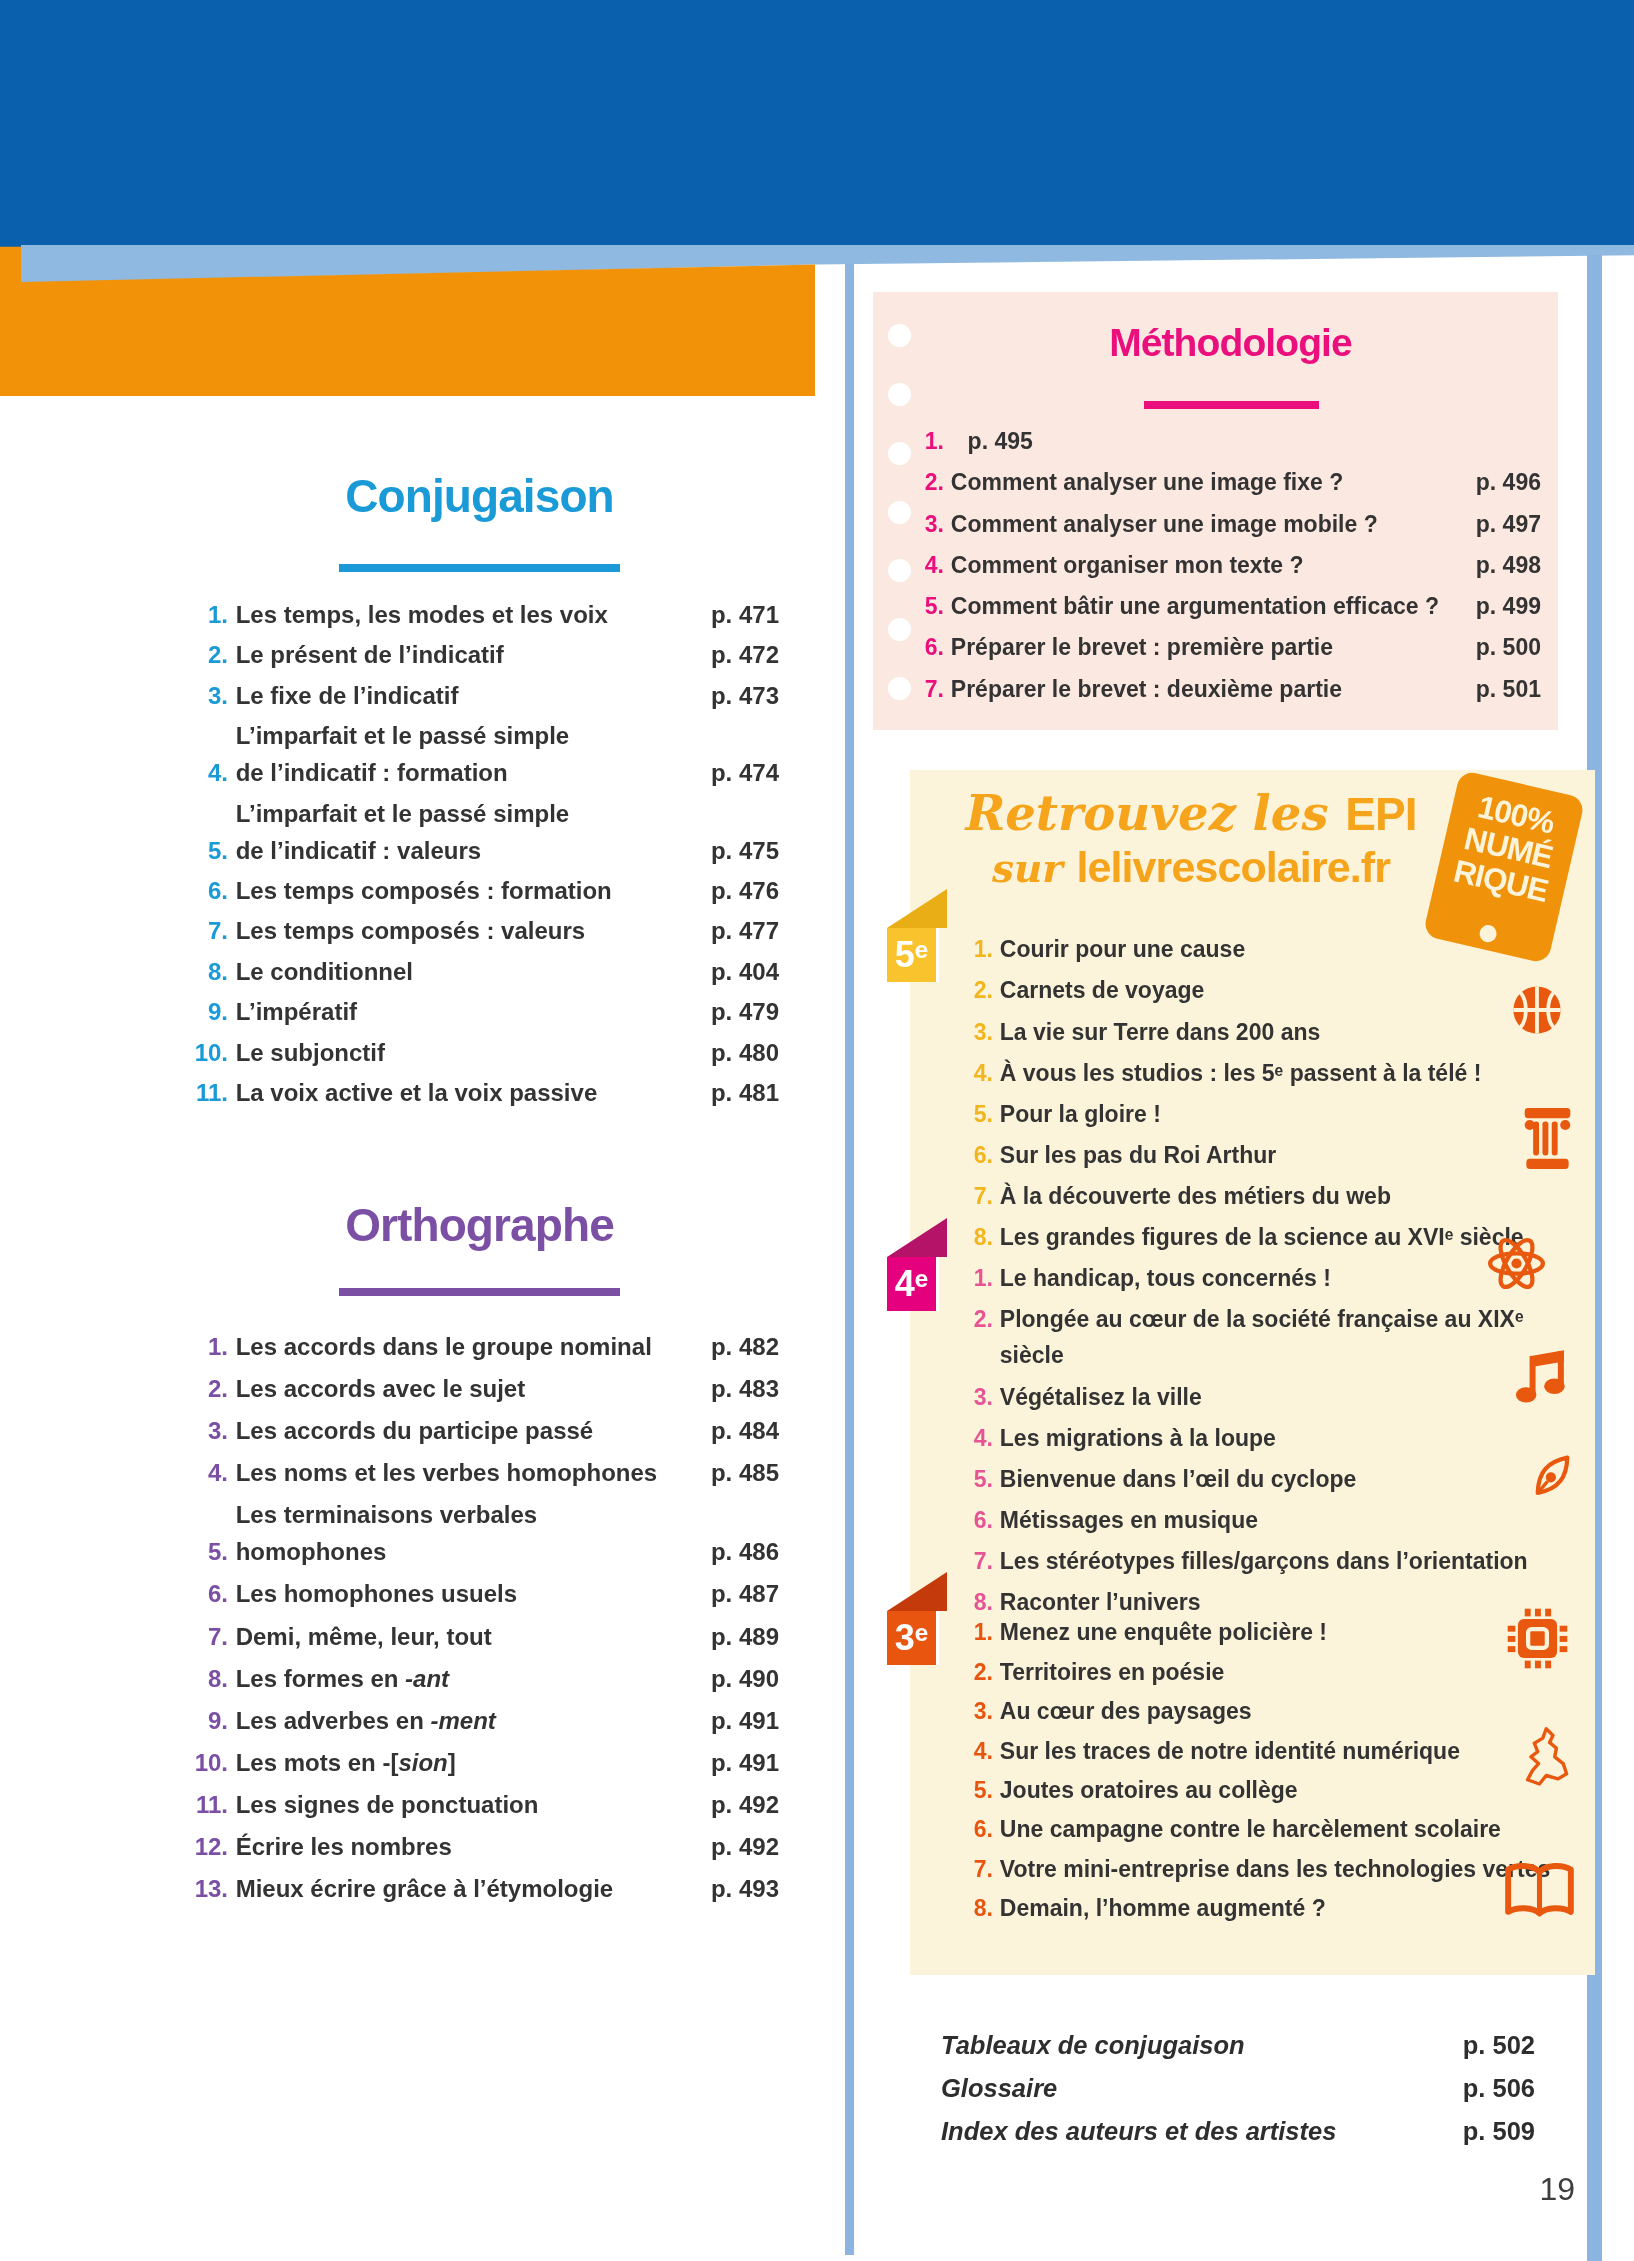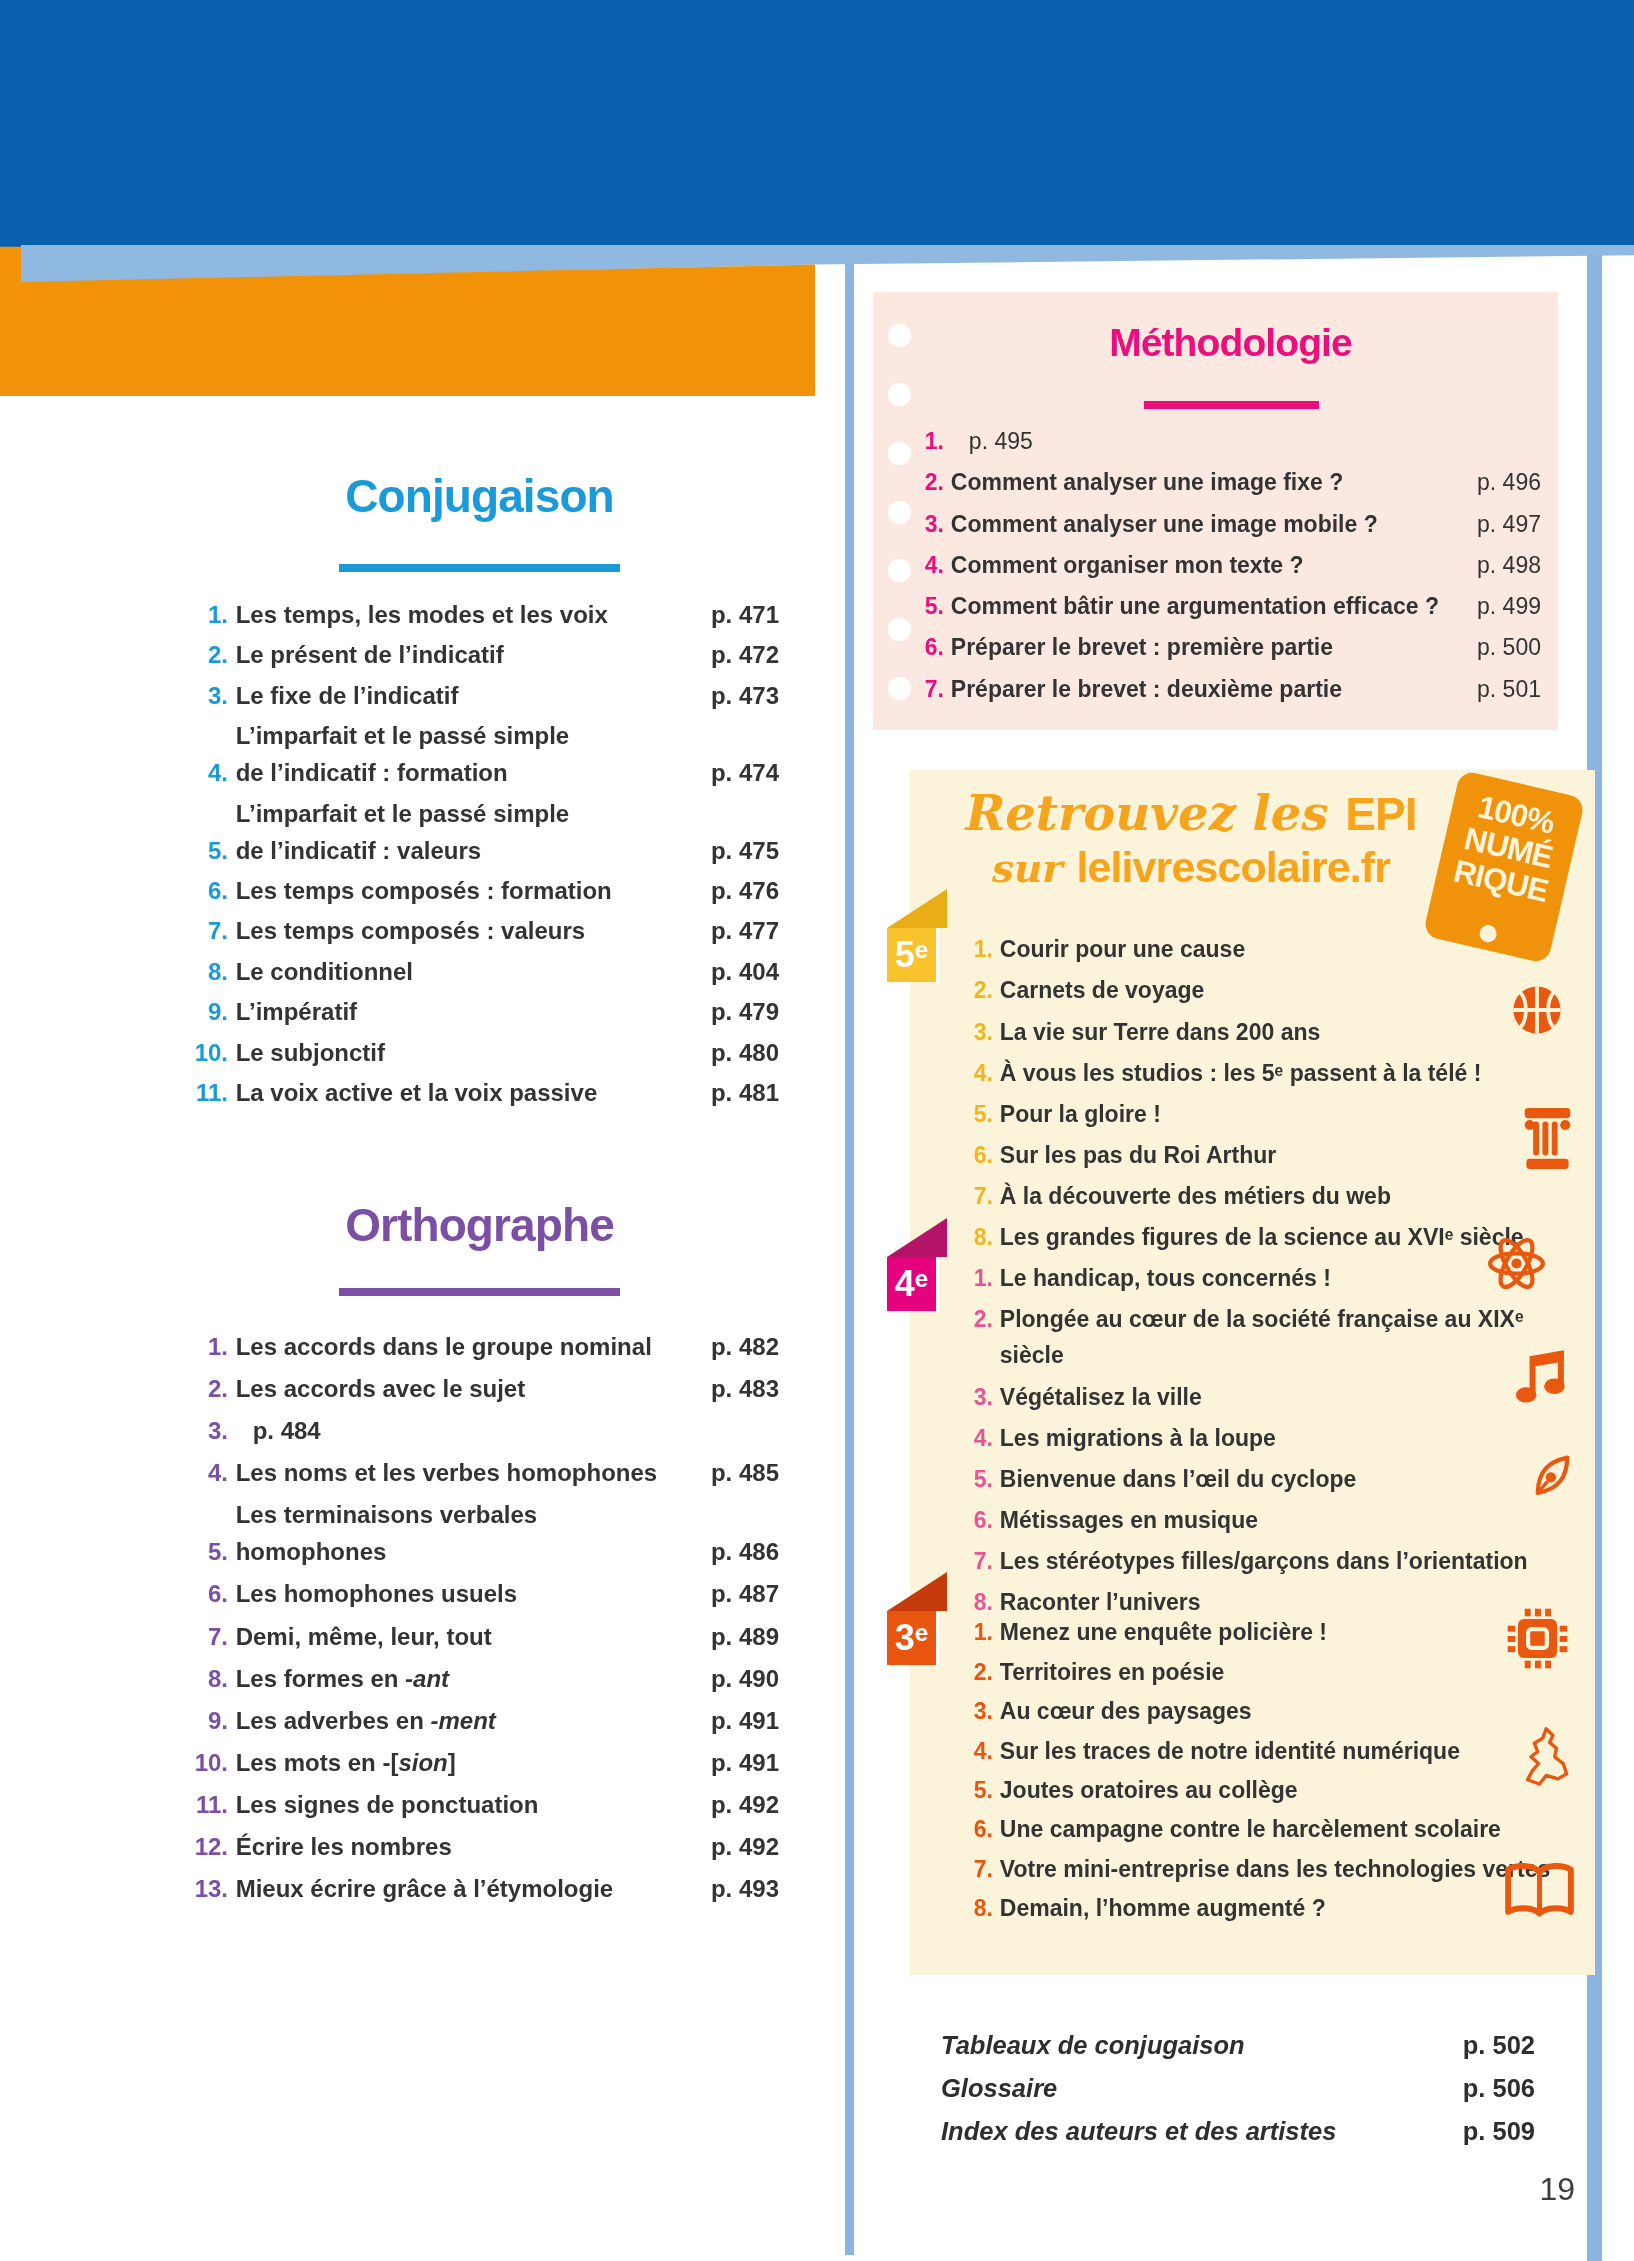--- a/index.html
+++ b/index.html
@@ -37,21 +37,21 @@
   
   #metho-box{position:absolute;left:873px;top:292px;width:685px;height:438px;background:#fbe9e1;}
   .hole{position:absolute;left:15.3px;width:23px;height:23px;border-radius:50%;background:#ffffff;}
   #metho-title{position:absolute;top:31px;left:51px;width:613px;margin:0;text-align:center;
     font-size:39px;font-weight:bold;color:#ea0f7d;letter-spacing:-0.9px;line-height:1;}
   #metho-bar{position:absolute;top:109px;left:271px;width:175px;height:7.7px;background:#ea0f7d;}
   #metho-list{position:absolute;top:131px;left:34px;width:634px;}
   #metho-list .row{display:flex;align-items:flex-end;margin-bottom:4.3px;font-size:23px;}
   #metho-list .num{width:37px;text-align:right;padding-right:6.8px;font-weight:bold;line-height:37px;flex:none;}
   #metho-list .txt{flex:1;font-weight:bold;color:#333333;line-height:37px;}
-  #metho-list .pg{width:82px;text-align:right;font-weight:normal;color:#333333;line-height:37px;flex:none;}
+  #metho-list .pg{width:82px;text-align:right;font-weight:bold;color:#333333;line-height:37px;flex:none;}
 
   
   #epi-box{position:absolute;left:910px;top:770px;width:685px;height:1205px;background:#fcf4da;}
   .epi-h{position:absolute;margin:0;text-align:center;color:#f5a41c;white-space:nowrap;}
   #epi-h1{top:15.3px;left:34px;width:494px;}
   #epi-h2{top:73px;left:17px;width:528px;}
   .script{font-family:"DejaVu Serif",serif;font-style:italic;font-weight:bold;}
   #epi-h1 .script{font-size:48px;}
   #epi-h1 .strong{font-size:46px;font-weight:bold;letter-spacing:-0.9px;}
   #epi-h2 .script{font-size:39px;}
@@ -170,20 +170,21 @@
       <span class="txt">Les accords dans le groupe nominal</span>
       <span class="pg">p. 482</span>
     </div>
     <div class="row">
       <span class="num" style="color:#7b4fa3">2.</span>
       <span class="txt">Les accords avec le sujet</span>
       <span class="pg">p. 483</span>
     </div>
     <div class="row">
       <span class="num" style="color:#7b4fa3">3.</span>
+      <span class="txt">Les accords du participe passé</span>
       <span class="pg">p. 484</span>
     </div>
     <div class="row">
       <span class="num" style="color:#7b4fa3">4.</span>
       <span class="txt">Les noms et les verbes homophones</span>
       <span class="pg">p. 485</span>
     </div>
     <div class="row">
       <span class="num" style="color:#7b4fa3">5.</span>
       <span class="txt">Les terminaisons verbales homophones</span>

